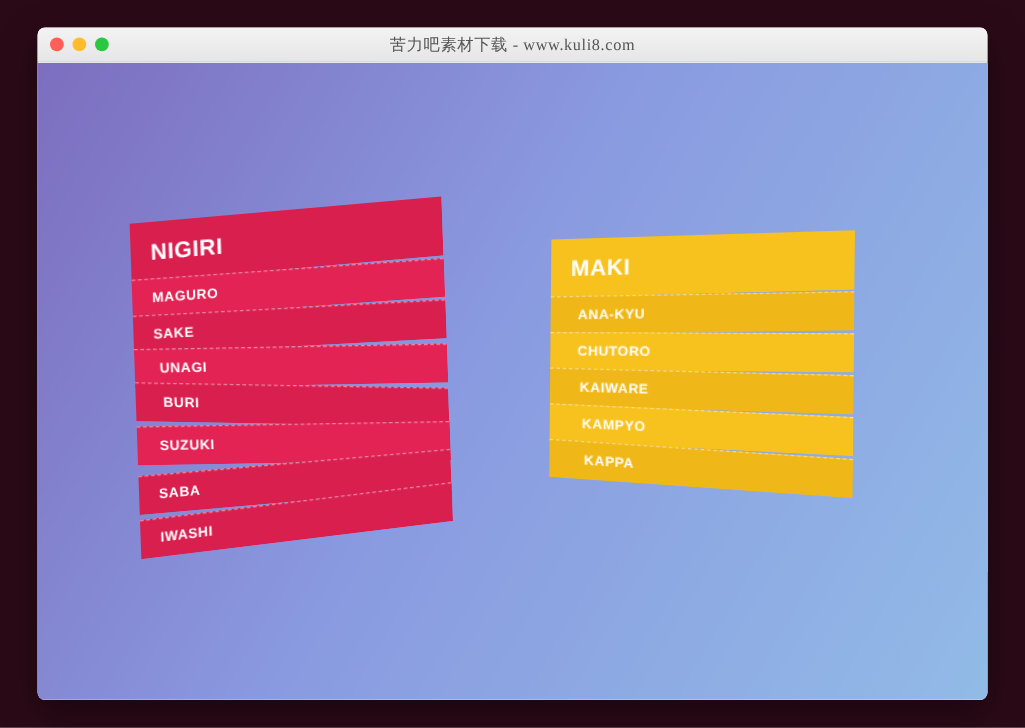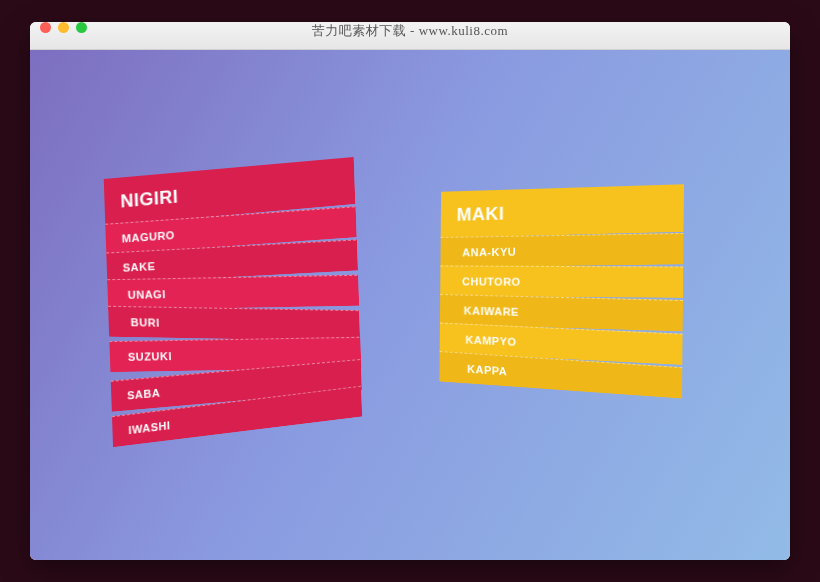--- a/index.html
+++ b/index.html
@@ -11,21 +11,21 @@
     border-radius: 6px;
     overflow: hidden;
     box-shadow: 0 10px 30px rgba(0,0,0,0.4);
     background: #fff;
   }
   .titlebar {
     height: 28px;
     background: linear-gradient(#f3f3f3, #e6e6e6);
     border-bottom: 1px solid #d0d0d0;
     display: flex;
-    align-items: flex-start;
+    align-items: center;
     padding: 0 10px;
     position: relative;
   }
   .dots { display: flex; gap: 7px; }
   .dot { width: 11px; height: 11px; border-radius: 50%; }
   .dot.red { background: #ff5f57; }
   .dot.yellow { background: #ffbd2e; }
   .dot.green { background: #28c940; }
   .title {
     position: absolute;

